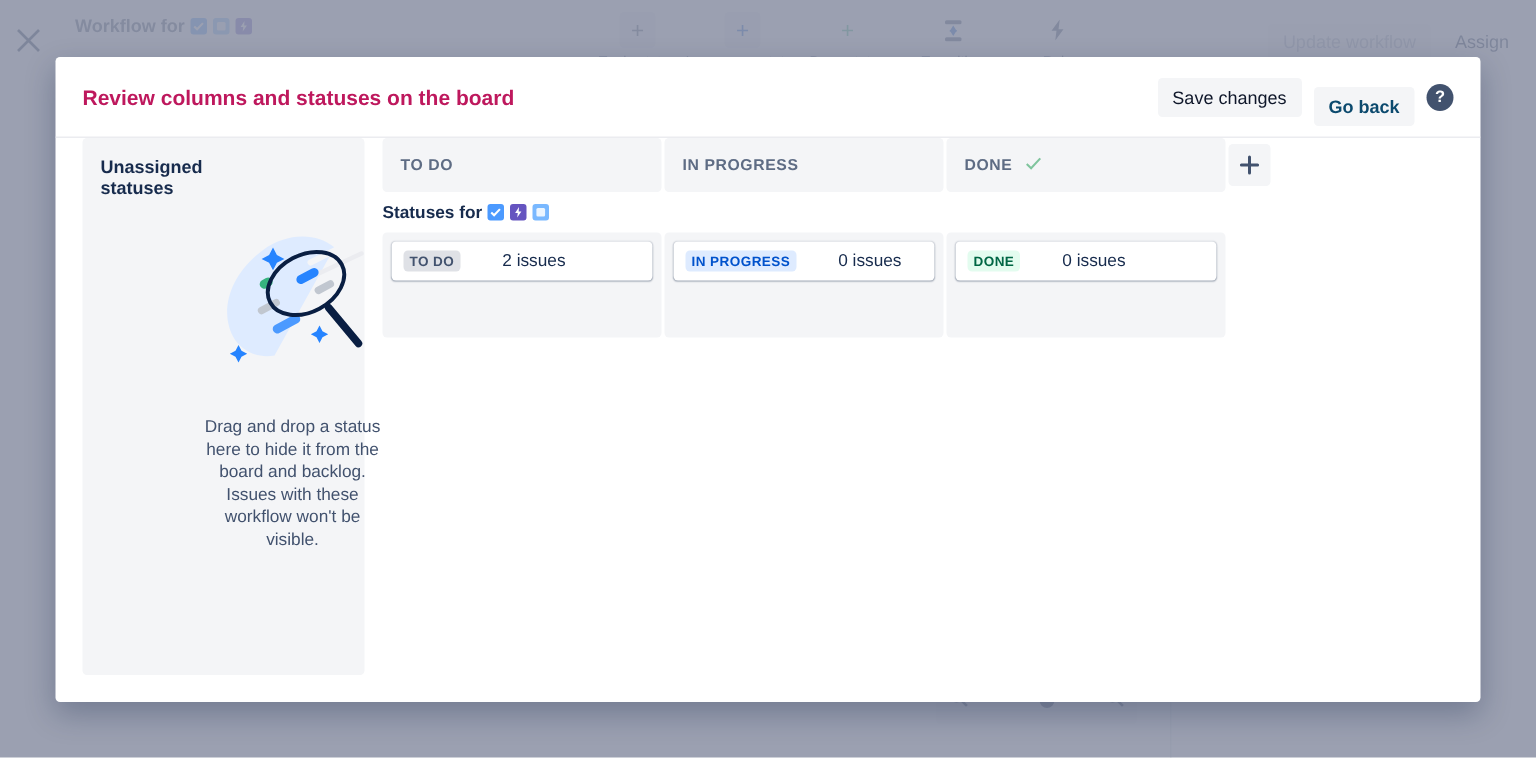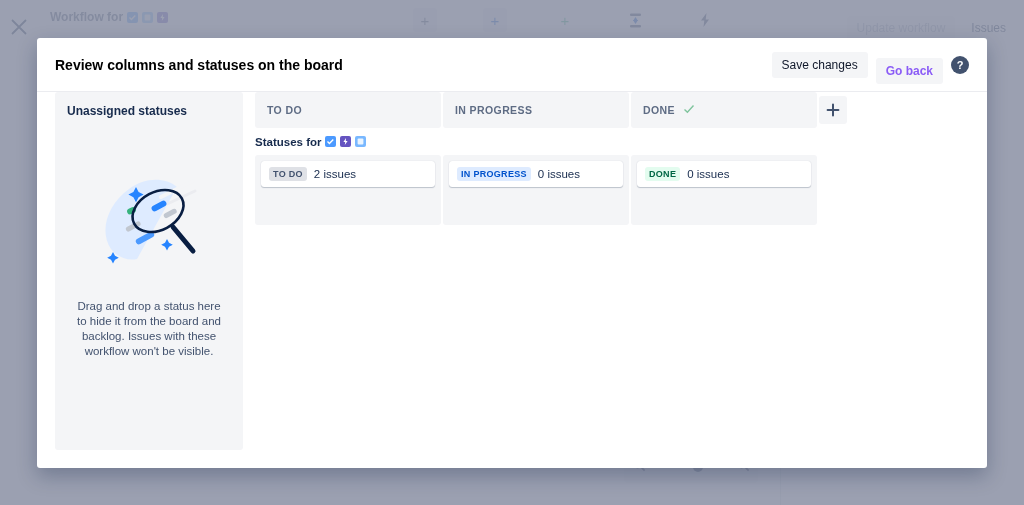--- a/index.html
+++ b/index.html
@@ -109,46 +109,46 @@
     box-shadow: 0 8px 20px rgba(9,30,66,.28);
     overflow: hidden;
     display: flex; flex-direction: column;
   }
   .modal-head {
     height: 54px; flex: none;
     display: flex; align-items: center; justify-content: space-between;
     padding: 0 18px 0 18px;
     border-bottom: 1px solid #ebecf0;
   }
-  .modal-title { font-size: 14px; font-weight: bold; color: #000000; }
+  .modal-title { font-size: 14px; font-weight: bold; color: #be185d; }
   .modal-head-actions { display: flex; align-items: center; gap: 8px; }
   .btn-save {
     font-size: 12px; color: #0f172a; background: #f4f5f7;
     border: none; border-radius: 3px; padding: 6px 10px;
   }
   .btn-goback {
-    font-size: 12px; color: #8b5cf6; font-weight: bold; background: #f4f5f7;
+    font-size: 12px; color: #0c4a6e; font-weight: bold; background: #f4f5f7;
     border: none; border-radius: 3px; padding: 6px 10px; margin-top: 13px;
   }
   .help-circle {
     width: 18px; height: 18px; border-radius: 50%; background: #42526e;
     color: #fff; font-size: 11px; font-weight: bold;
     display: flex; align-items: center; justify-content: center;
   }
   .modal-desc {
     font-size: 12px; color: #42526e; padding: 16px 18px 14px 18px; flex: none;
   }
   .modal-body {
     display: flex; gap: 12px; padding: 0 18px 18px 18px; flex: 1; min-height: 0;
   }
 
   
   .unassigned {
     width: 188px; flex: none; background: #f4f5f7; border-radius: 3px;
-    padding: 12px 12px; display: flex; flex-direction: column;
+    padding: 12px 12px; display: flex; flex-direction: row;
   }
   .unassigned-title { font-size: 12px; font-weight: bold; color: #172b4d; }
   .unassigned-center {
     flex: 1; display: flex; flex-direction: column;
     align-items: center; justify-content: center; gap: 18px;
     padding-bottom: 30px;
   }
   .empty-text {
     font-size: 11.5px; color: #42526e; text-align: center; line-height: 15px;
     max-width: 148px;
@@ -178,21 +178,21 @@
     box-shadow: 0 1px 1px rgba(9,30,66,.22), 0 0 1px rgba(9,30,66,.2);
     display: flex; align-items: center; gap: 7px; padding: 0 8px;
   }
   .lozenge {
     font-size: 9px; font-weight: bold; letter-spacing: .3px;
     padding: 2px 4px; border-radius: 3px; text-transform: uppercase;
   }
   .loz-todo { background: #dfe1e6; color: #42526e; }
   .loz-prog { background: #deebff; color: #0052cc; }
   .loz-done { background: #e3fcef; color: #006644; }
-  .status-count { font-size: 11.5px; color: #172b4d; }
+  .status-count { font-size: 11.5px; color: #172b4d; margin-left: 21px; }
 
   .add-col-btn {
     width: 28px; height: 28px; border-radius: 3px; background: #f4f5f7;
     display: flex; align-items: center; justify-content: center;
     flex: none; margin-top: 4px;
     font-size: 16px; color: #42526e; border: none;
   }
 </style>
 </head>
 <body>
@@ -258,21 +258,21 @@
           <svg width="16" height="16" viewBox="0 0 16 16">
             <path d="M9.5 1 L4 8.5 H7.3 L6.5 15 L12 7.5 H8.7 Z" fill="#344563"></path>
           </svg>
         </div>
         <div class="tool-label">Rule</div>
       </div>
     </div>
 
     <div class="topbar-right">
       <button class="btn-update">Update workflow</button>
-      <button class="btn-close-top">Issues</button>
+      <button class="btn-close-top">Assign</button>
     </div>
   </div>
 
   <div class="bg-right-panel">
     <div class="bg-rp-title">ght</div>
     <div class="bg-rp-line">team</div>
     <div class="bg-rp-link">th</div>
     <div class="bg-rp-line" style="margin-top:60px">your</div>
     <div class="bg-rp-link">
       <span>a</span>

